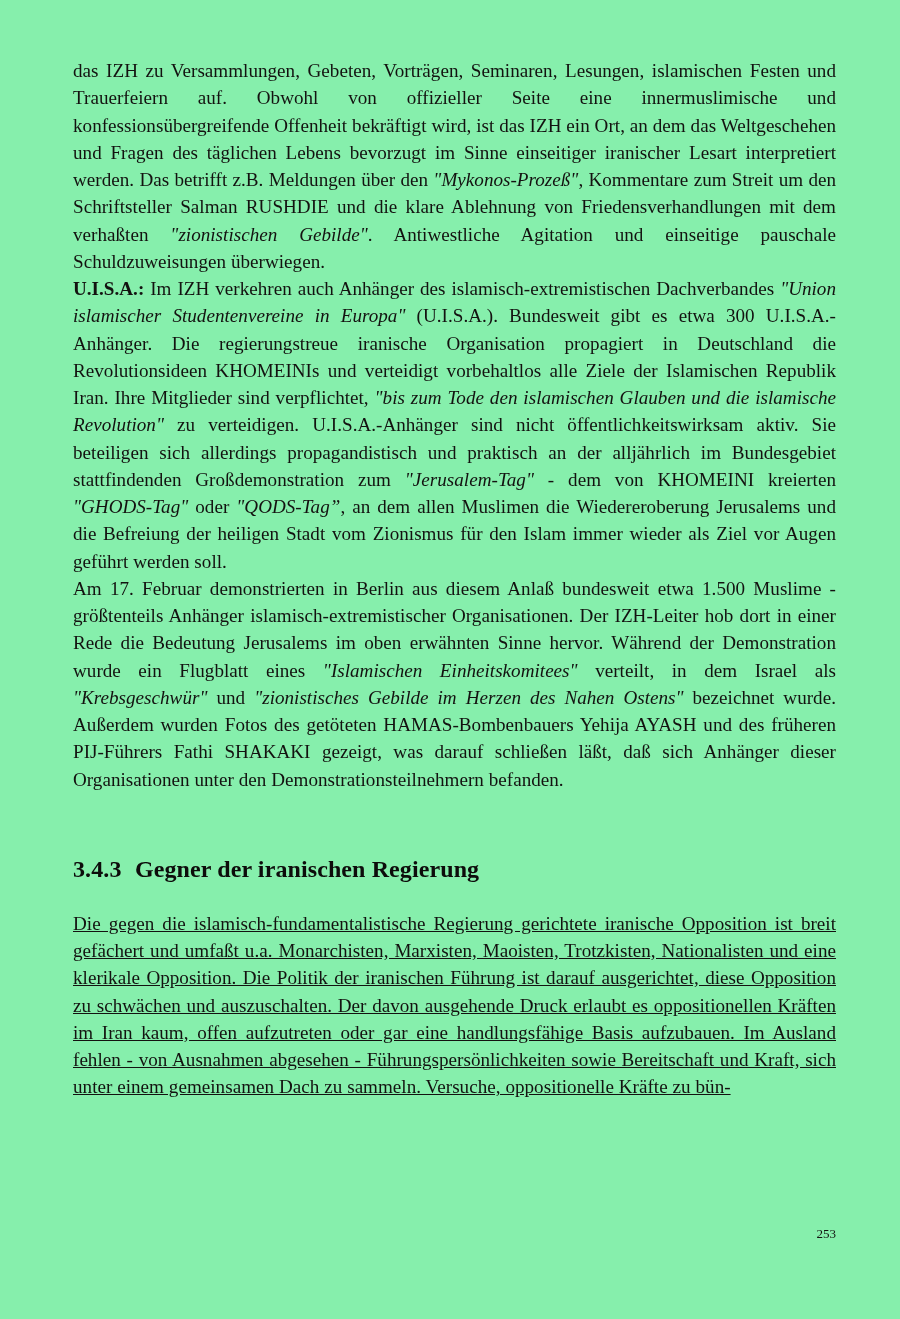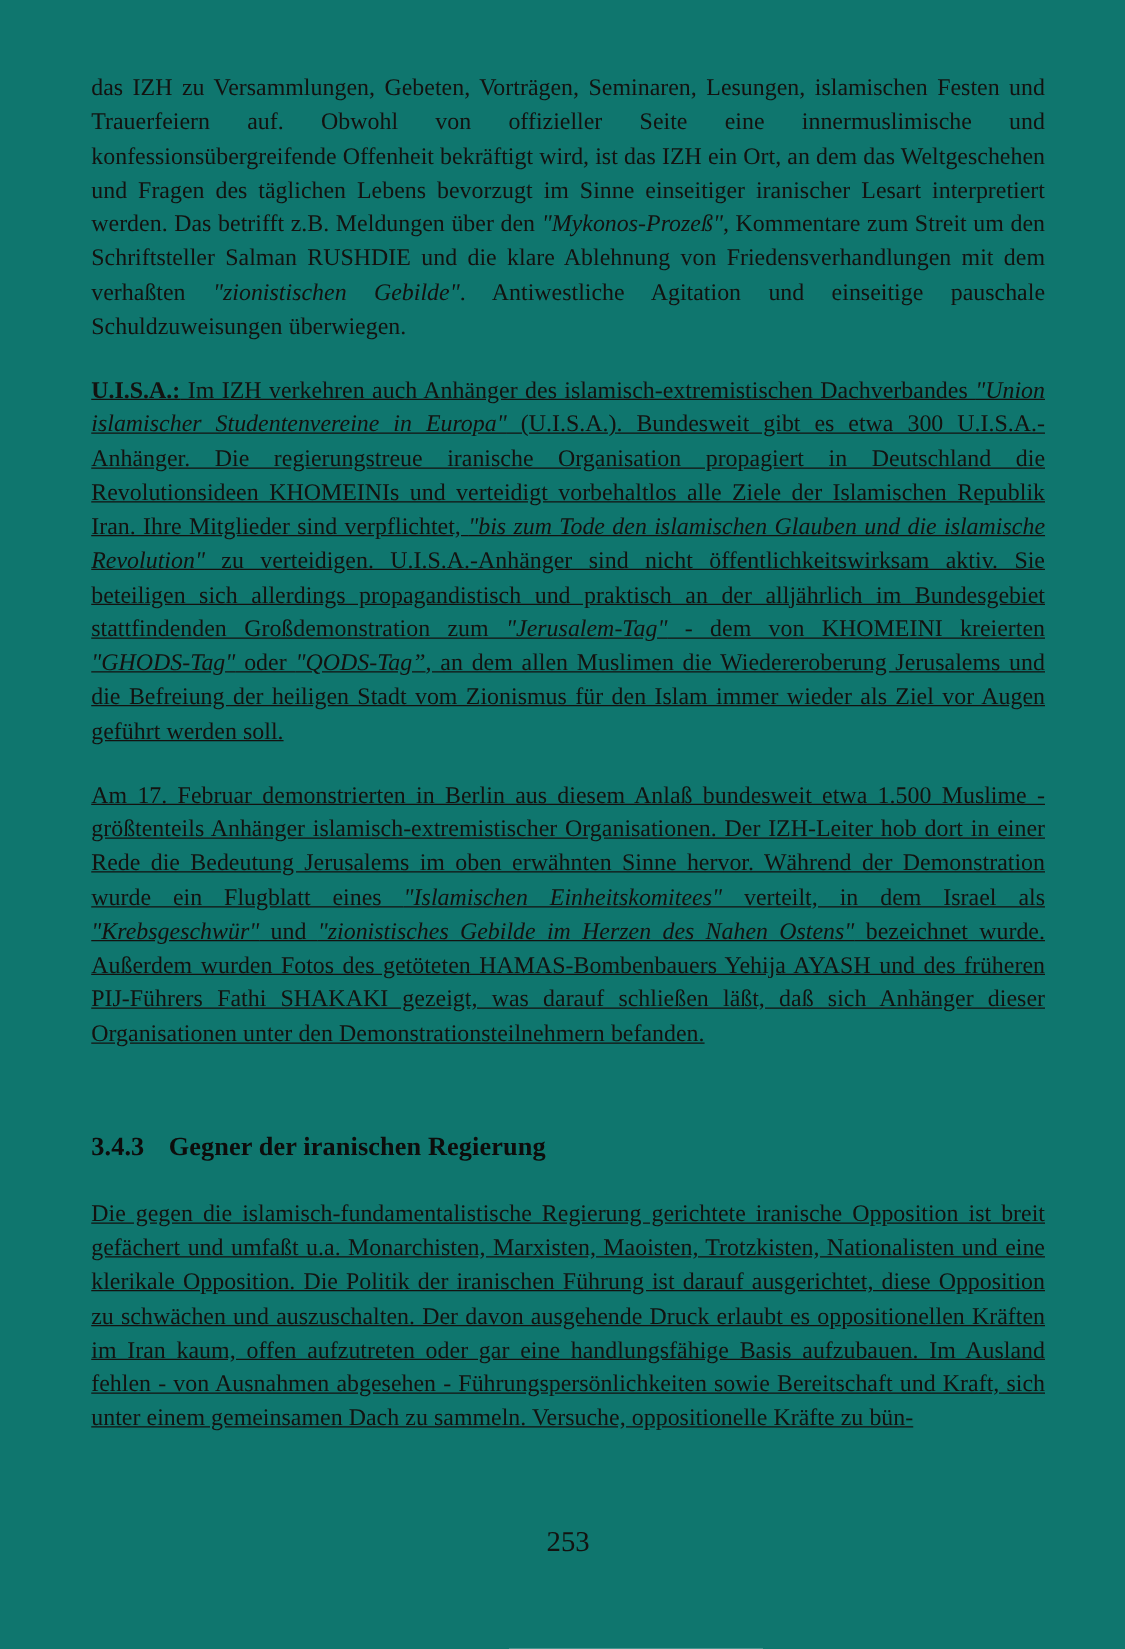--- a/index.html
+++ b/index.html
@@ -15,21 +15,21 @@
     overflow: hidden;
     font-family: "Liberation Serif", "DejaVu Serif", serif;
     color: #100f0d;
     -webkit-font-smoothing: antialiased;
   }
 
   
   .page {
     position: absolute;
     inset: 0;
-    background: #0f766e;
+    background: #86efac;
   }
 
   .textblock {
     position: absolute;
     left: 73px;
     top: 57px;
     width: 763px;
   }
 
   p.para {
@@ -37,62 +37,60 @@
     text-align: justify;
     text-justify: inter-word;
     font-size: 19.1px;
     line-height: 27.25px;
     letter-spacing: 0.02px;
     word-spacing: 0.1px;
     color: #131210;
   }
 
   p.para + p.para {
-    margin-top: 24px;
-    text-decoration: underline;
   }
 
   
   p.after-heading {
     margin-top: 27px;
     text-decoration: underline;
   }
 
   .it {
     font-style: italic;
   }
   .bd {
     font-weight: bold;
   }
 
   h2.section-heading {
     margin: 0;
-    font-size: 21px;
+    font-size: 24px;
     line-height: 27px;
     font-weight: bold;
     letter-spacing: 0.1px;
     color: #0d0c0b;
     font-family: Liberation Serif, serif;
   }
   h2.section-heading .num {
     display: inline-block;
     min-width: 62px;
   }
 
   .heading-wrap {
     margin-top: 63px;
   }
 
   .folio {
     position: absolute;
     left: 73px;
     top: 1222px;
     width: 763px;
-    text-align: center;
-    font-size: 23px;
+    text-align: right;
+    font-size: 13px;
     line-height: 24px;
     color: #131210;
   }
 </style>
 </head>
 <body>
 
 <div class="page">
 
   <div class="textblock">

